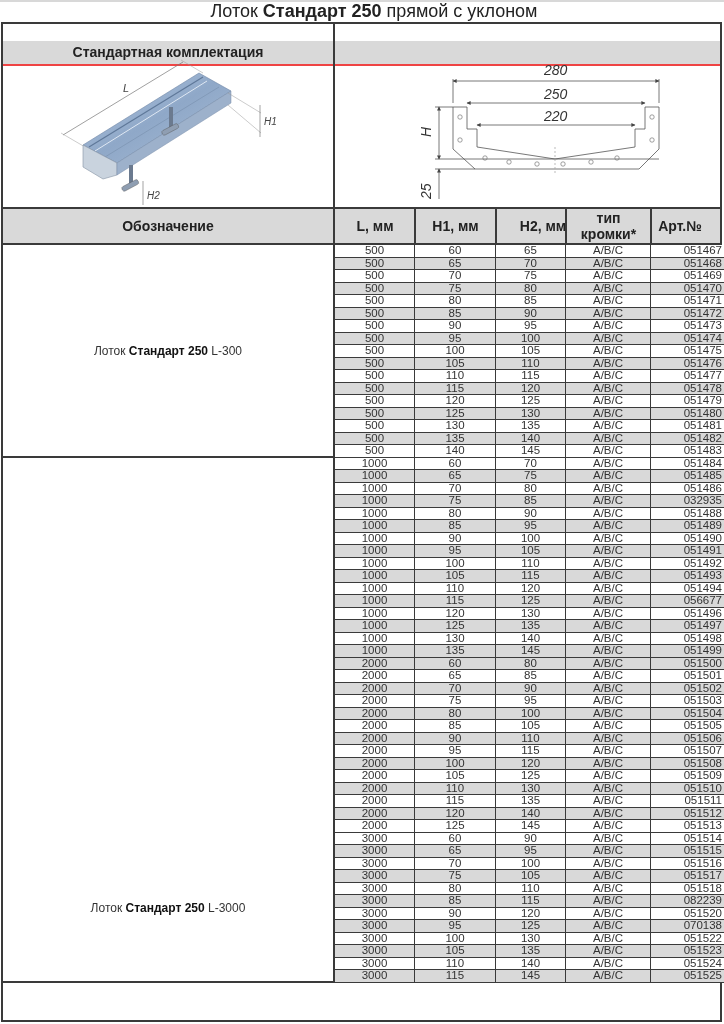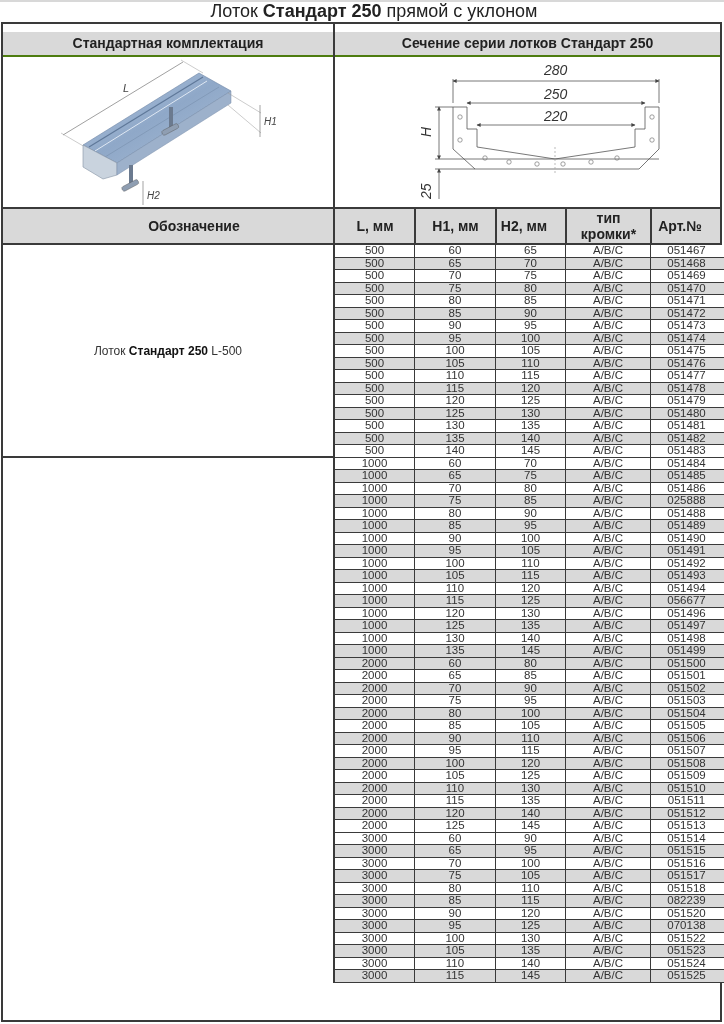--- a/index.html
+++ b/index.html
@@ -1,49 +1,48 @@
 <!DOCTYPE html>
 <html><head>
 <meta charset="utf-8">
 <style>
   html, body { margin:0; padding:0; background:#ffffff; }
   body { width:724px; height:1024px; overflow:hidden; font-family:"Liberation Sans", "DejaVu Sans", sans-serif; color:#222; position:relative; }
   .topline { position:absolute; left:0; top:0; width:724px; height:2px; background:#d8d8d8; }
   .title { position:absolute; left:12px; top:1px; width:724px; height:27px; text-align:center; font-size:18px; line-height:21px; color:#222;border-radius:9px; }
   .title b { font-weight:bold; }
   .sheet { position:absolute; left:1px; top:22px; width:721px; height:1000px; border:2px solid #3a3a3a; box-sizing:border-box; }
-  .hdr1 { position:absolute; left:0; top:8px; width:100%; height:25px; background:#d9d9d9; border-bottom:2px solid #4d7c0f; box-sizing:border-box; }
+  .hdr1 { position:absolute; left:0; top:17px; width:100%; height:25px; background:#d9d9d9; border-bottom:2px solid #ef4444; box-sizing:border-box; }
   .hdr1 .c { position:absolute; top:0; height:23px; line-height:23px; text-align:center; font-weight:bold; font-size:14px; color:#222; }
   .vline { position:absolute; background:#3a3a3a; width:2px; }
   .imgrow { position:absolute; left:0; top:25px; width:100%; height:160px; border-bottom:2px solid #3a3a3a; box-sizing:border-box; }
   .hdr2 { position:absolute; left:0; top:185px; width:100%; height:36px; background:#d9d9d9; border-bottom:2px solid #3a3a3a; box-sizing:border-box; }
   .hdr2 .c { position:absolute; top:0; height:34px; display:flex; align-items:center; justify-content:center; text-align:center; font-weight:bold; font-size:14px; line-height:16px; color:#222; }
   .body { position:absolute; left:0; top:221px; width:100%; height:775px; }
   .group { position:absolute; left:0; width:330px; border-bottom:2px solid #3a3a3a; box-sizing:border-box; background:#fff; }
   .group .lbl { position:absolute; left:0; width:100%; text-align:center; font-size:12px; color:#333; }
   .group .lbl b { color:#111; }
   .row { position:absolute; left:0; width:446px; height:12.5px; box-sizing:border-box; border-bottom:1.5px solid #3a3a3a; border-left:2px solid #3a3a3a; display:flex; }
   .row.gray { background:#d9d9d9; }
   .row.white { background:#ffffff; }
   .row span { box-sizing:border-box; text-align:center; font-size:11.5px; line-height:11px; color:#333; border-right:1.5px solid #3a3a3a; height:100%; overflow:hidden; }
-  .row span:last-child { border-right:none; }
+  .row span:last-child { border-right:none;text-align:right; }
   .w1 { width:80px; } .w2 { width:81px; } .w3 { width:70px; } .w4 { width:85px; } .w5 { width:71px; }
 </style>
 </head>
 <body>
 
 <div class="topline"></div>
 
 <div class="title"><span>Лоток </span><b>Стандарт 250</b><span> прямой с уклоном</span></div>
 
 <div class="sheet">
 
   <div class="hdr1">
     <div class="c" style="left:0;width:330px;">Стандартная комплектация</div>
-    <div class="c" style="left:332px;width:385px;">Сечение серии лотков Стандарт 250</div>
   </div>
   <div class="vline" style="left:330px;top:0;height:185px;"></div>
 
   <div class="imgrow">
 
     <svg style="position:absolute;left:40px;top:8px;" width="260" height="148" viewBox="0 0 260 148">
       <defs>
         <linearGradient id="steel" x1="0" y1="0" x2="1" y2="1">
           <stop offset="0" stop-color="#b9cde6"></stop>
           <stop offset="0.5" stop-color="#8fa8c8"></stop>
@@ -119,36 +118,36 @@
         <text x="131" y="24">280</text>
         <text x="131" y="48">250</text>
         <text x="131" y="70">220</text>
         <text x="0" y="0" transform="translate(18 86) rotate(-90)">H</text>
         <text x="0" y="0" transform="translate(18 148) rotate(-90)">25</text>
       </g>
     </svg>
   </div>
 
   <div class="hdr2">
-    <div class="c" style="left:0;width:330px;margin-left:26px;">Обозначение</div>
+    <div class="c" style="left:0;width:330px;">Обозначение</div>
     <div class="c" style="left:332px;width:80px;">L, мм</div>
     <div class="c" style="left:412px;width:81px;">H1, мм</div>
-    <div class="c" style="left:493px;width:56px;">H2, мм</div>
+    <div class="c" style="left:512px;width:56px;">H2, мм</div>
     <div class="c" style="left:563px;width:85px;padding:0 6px;box-sizing:border-box;">тип кромки*</div>
     <div class="c" style="left:648px;width:58px;">Арт.№</div>
   </div>
   <div class="vline" style="left:330px;top:185px;height:36px;"></div>
   <div class="vline" style="left:411px;top:185px;height:36px;"></div>
   <div class="vline" style="left:492px;top:185px;height:36px;"></div>
   <div class="vline" style="left:562px;top:185px;height:36px;"></div>
   <div class="vline" style="left:647px;top:185px;height:36px;"></div>
 
   <div class="body" id="tbody">
       <div class="group" style="top: 0px; height: 212.5px;">
-        <div class="lbl" style="top: 99.25px;"><span>Лоток </span><b>Стандарт 250</b><span> L-500</span></div>
+        <div class="lbl" style="top: 99.25px;"><span>Лоток </span><b>Стандарт 250</b><span> L-300</span></div>
       </div>
       <div class="row white" style="left: 330px; top: 0px;">
         <span class="w1">500</span>
         <span class="w2">60</span>
         <span class="w3">65</span>
         <span class="w4">A/B/C</span>
         <span class="w5">051467</span>
       </div>
       <div class="row gray" style="left: 330px; top: 12.5px;">
         <span class="w1">500</span>
@@ -281,21 +280,21 @@
         <span class="w2">70</span>
         <span class="w3">80</span>
         <span class="w4">A/B/C</span>
         <span class="w5">051486</span>
       </div>
       <div class="row gray" style="left: 330px; top: 250px;">
         <span class="w1">1000</span>
         <span class="w2">75</span>
         <span class="w3">85</span>
         <span class="w4">A/B/C</span>
-        <span class="w5">025888</span>
+        <span class="w5">032935</span>
       </div>
       <div class="row white" style="left: 330px; top: 262.5px;">
         <span class="w1">1000</span>
         <span class="w2">80</span>
         <span class="w3">90</span>
         <span class="w4">A/B/C</span>
         <span class="w5">051488</span>
       </div>
       <div class="row gray" style="left: 330px; top: 275px;">
         <span class="w1">1000</span>
@@ -465,20 +464,23 @@
         <span class="w4">A/B/C</span>
         <span class="w5">051512</span>
       </div>
       <div class="row white" style="left: 330px; top: 575px;">
         <span class="w1">2000</span>
         <span class="w2">125</span>
         <span class="w3">145</span>
         <span class="w4">A/B/C</span>
         <span class="w5">051513</span>
       </div>
+      <div class="group" style="top: 587.5px; height: 150px;">
+        <div class="lbl" style="top: 68px;"><span>Лоток </span><b>Стандарт 250</b><span> L-3000</span></div>
+      </div>
       <div class="row white" style="left: 330px; top: 587.5px;">
         <span class="w1">3000</span>
         <span class="w2">60</span>
         <span class="w3">90</span>
         <span class="w4">A/B/C</span>
         <span class="w5">051514</span>
       </div>
       <div class="row gray" style="left: 330px; top: 600px;">
         <span class="w1">3000</span>
         <span class="w2">65</span>

